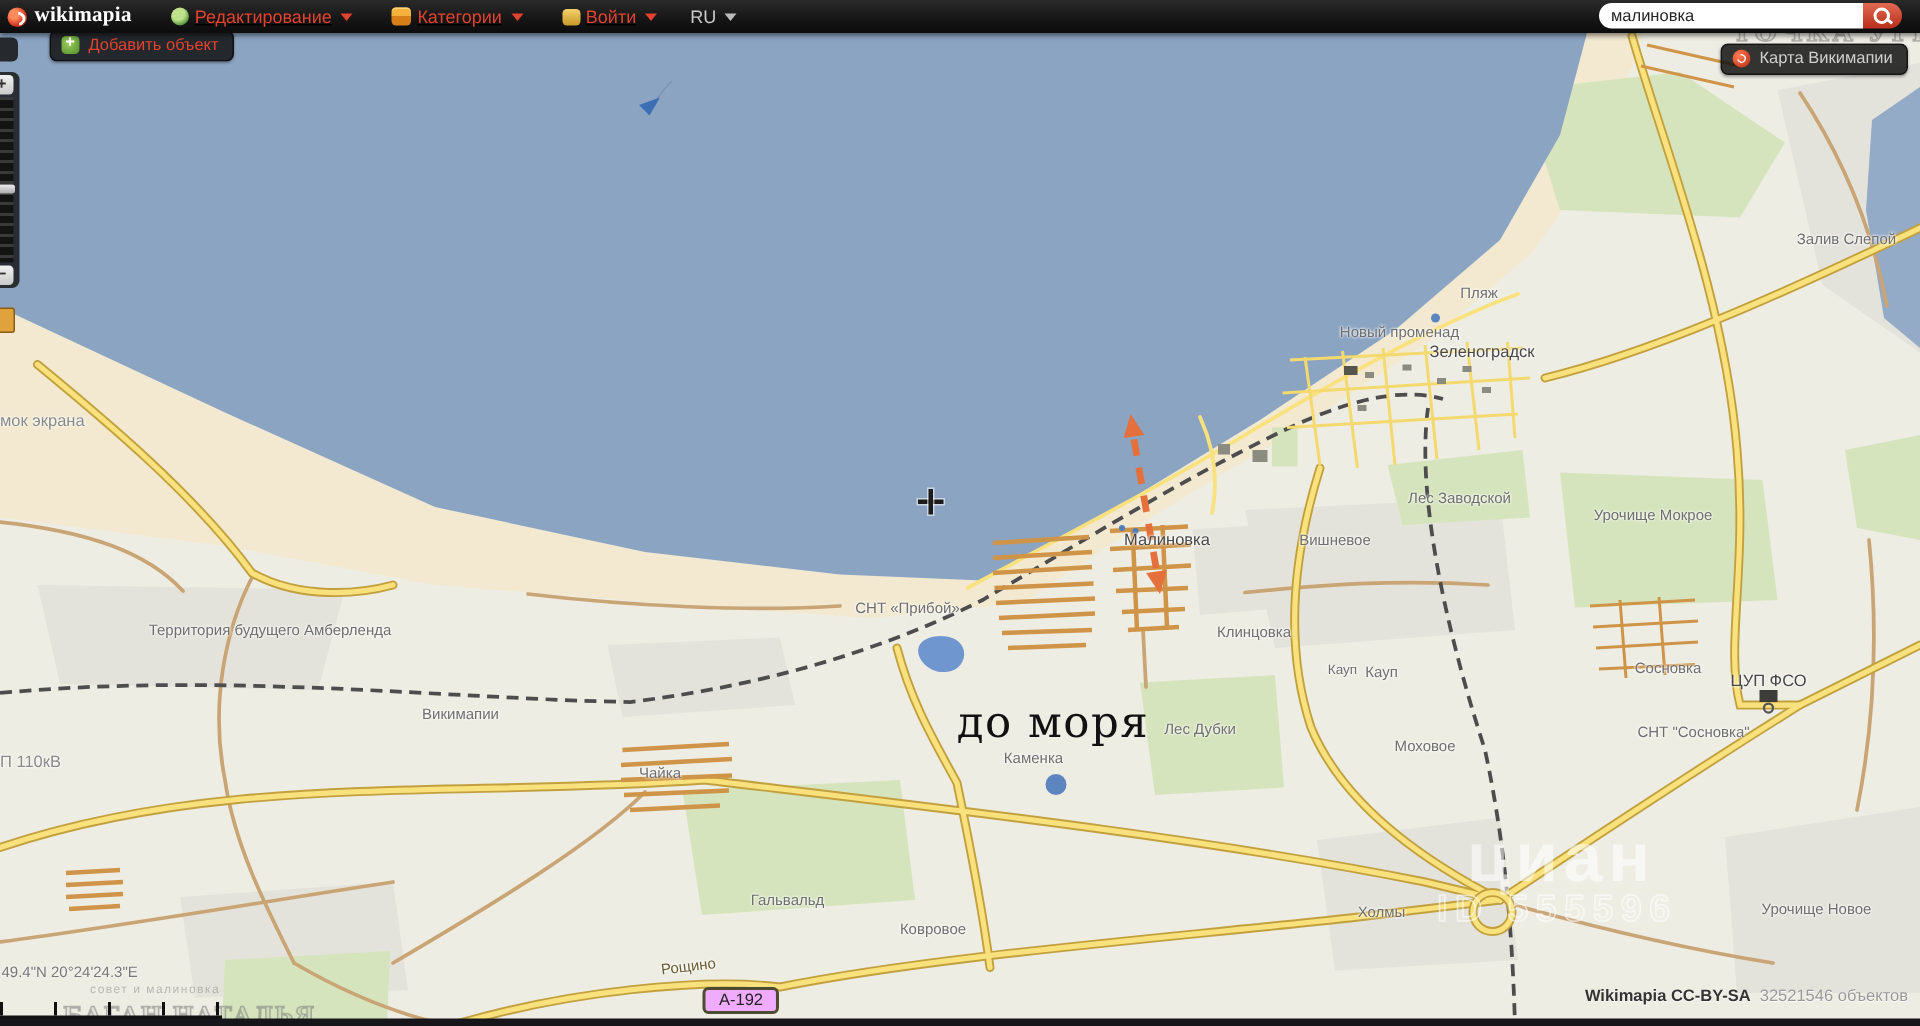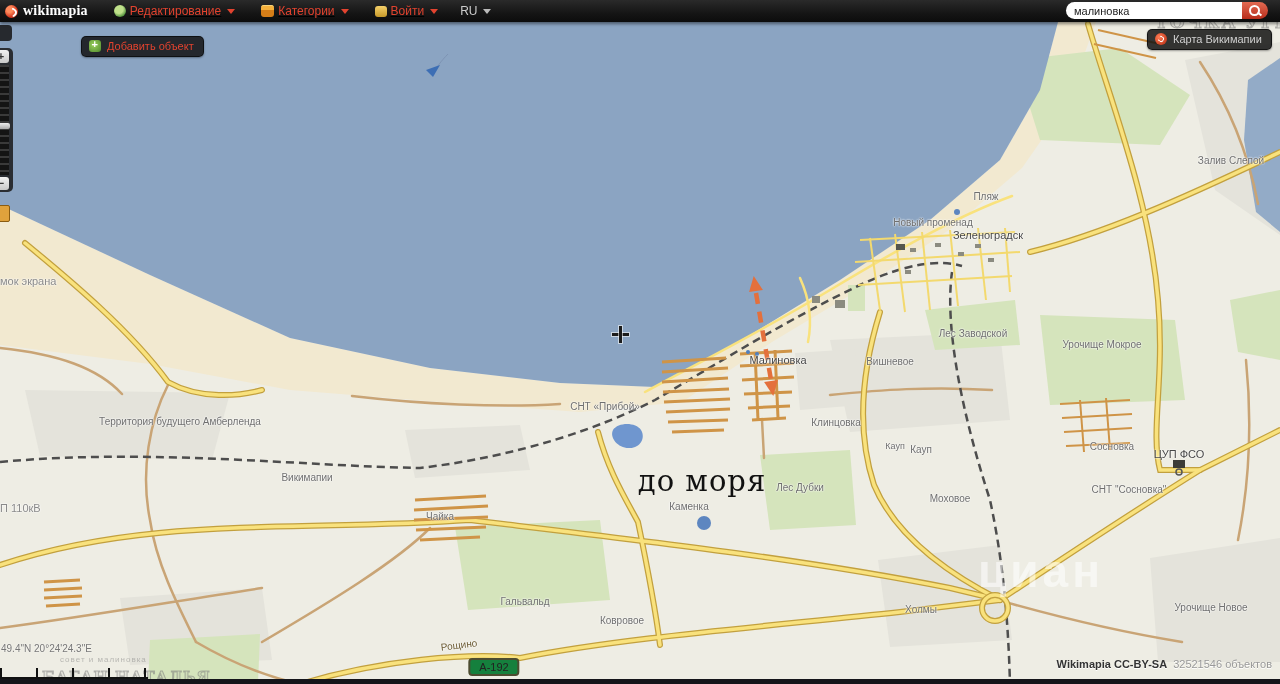--- a/index.html
+++ b/index.html
@@ -29,21 +29,21 @@
   #search-input{width:160px;height:15px;border:none;border-radius:9px 0 0 9px;background:#fff;
     font-size:11px;color:#222;padding:1px 8px;outline:none;font-family:"Liberation Sans",sans-serif;}
   #search-btn{width:26px;height:17px;border:none;border-radius:0 9px 9px 0;cursor:pointer;
     background:linear-gradient(#e26a52,#b92e1c);position:relative;}
   #search-btn::before{content:"";position:absolute;left:7px;top:3px;width:7px;height:7px;border:2px solid #fff;border-radius:50%;}
   #search-btn::after{content:"";position:absolute;left:15px;top:11px;width:5px;height:2px;background:#fff;transform:rotate(40deg);}
   
   .float-btn{position:absolute;z-index:40;display:flex;align-items:center;gap:6px;
     background:rgba(18,18,18,.85);border:1px solid rgba(0,0,0,.6);border-radius:5px;
     padding:3px 9px 4px 7px;cursor:pointer;box-shadow:0 1px 2px rgba(0,0,0,.35);}
-  #add-object{left:33px;top:36px;margin-left:48px;}
+  #add-object{left:33px;top:20px;}
   #add-object .txt{color:#e2432f;font-size:11px;}
   .ico-add{width:12px;height:12px;border-radius:3px;background:radial-gradient(circle at 40% 40%, #9bd05e, #4f8a2b);position:relative;}
   .ico-add::after{content:"+";position:absolute;left:2.5px;top:-2.5px;color:#fff;font-size:11px;font-weight:bold;}
   #map-type{left:1147px;top:29px;}
   #map-type .txt{color:#cfcfcf;font-size:11px;}
   .ico-wm{width:12px;height:12px;border-radius:50%;background:radial-gradient(circle at 35% 35%, #ff7d55, #b5280f);position:relative;}
   .ico-wm::after{content:"";position:absolute;left:3px;top:3px;width:4px;height:4px;border-radius:50%;border:1.5px solid #fff;border-left-color:transparent;transform:rotate(30deg);}
   
   #edge-btn{position:absolute;left:-8px;top:25px;width:20px;height:16px;border-radius:4px;background:rgba(20,20,20,.85);z-index:40;}
   #zoom-slider{position:absolute;left:-11px;top:48px;width:24px;height:140px;z-index:40;
@@ -57,21 +57,21 @@
   
   #map-labels{position:absolute;left:0;top:0;width:100%;height:100%;z-index:20;pointer-events:none;}
   .lbl{position:absolute;transform:translate(-50%,-50%);font-size:10px;color:#6f6f6f;white-space:nowrap;
     text-shadow:0 0 2px #fff,0 0 2px #fff;}
   .lbl.anchor-left{transform:translate(0,-50%);}
   .lbl.town{font-size:11px;color:#474747;}
   .lbl.big{font-family:"DejaVu Serif",serif;font-size:29px;color:#111;text-shadow:none;letter-spacing:1px;}
   .lbl.partial{color:#8a8a8a;font-size:11px;}
   .lbl.small{font-size:9px;}
   .lbl.road{color:#6b5b33;transform:translate(-50%,-50%) rotate(-7deg);}
-  .lbl.shield{background:#15803d;border:2px solid #4c4c30;border-radius:4px;
+  .lbl.shield{background:#f0abfc;border:2px solid #4c4c30;border-radius:4px;
     padding:1px 9px;font-size:11px;color:#222;text-shadow:none;}
   
   .wm{position:absolute;z-index:25;pointer-events:none;white-space:nowrap;}
   #wm-topright{left:1155px;top:12px;font-family:"DejaVu Serif",serif;font-weight:bold;font-size:17px;
     letter-spacing:2px;color:rgba(140,140,140,.10);-webkit-text-stroke:1px rgba(105,105,105,.45);}
   #wm-cian{left:978px;top:544px;font-size:46px;font-weight:bold;color:rgba(255,255,255,.55);letter-spacing:4px;}
   #wm-cian-id{left:958px;top:592px;font-size:25px;font-weight:bold;letter-spacing:5px;
     color:rgba(255,255,255,.12);-webkit-text-stroke:1px rgba(255,255,255,.6);}
   #wm-realtor-small{left:60px;top:655px;font-size:8px;color:rgba(130,130,130,.5);letter-spacing:1px;}
   #wm-realtor{left:42px;top:668px;font-family:"DejaVu Serif",serif;font-weight:bold;font-size:15px;
@@ -283,20 +283,21 @@
       <span class="lbl" style="left: 525px; top: 601px;">Гальвальд</span>
       <span class="lbl" style="left: 622px; top: 620px;">Ковровое</span>
       <span class="lbl" style="left: 921px; top: 609px;">Холмы</span>
       <span class="lbl" style="left: 1211px; top: 607px;">Урочище Новое</span>
       <span class="lbl road" style="left: 459px; top: 645px;">Рощино</span>
       <span class="lbl shield" style="left: 494px; top: 667px;">А-192</span>
     </div>
 
   <div class="wm" id="wm-topright">ТОЧКА УГРА</div>
   <div class="wm" id="wm-cian">циан</div>
+  <div class="wm" id="wm-cian-id">ID 555596</div>
   <div class="wm" id="wm-realtor-small">совет и малиновка</div>
   <div class="wm" id="wm-realtor">БАГАН НАТАЛЬЯ</div>
 
   <div id="crosshair"></div>
 
   <div id="topbar">
     <div class="brand">
       <span class="logo-swirl"></span>
       <span class="brand-name">wikimapia</span>
     </div>

